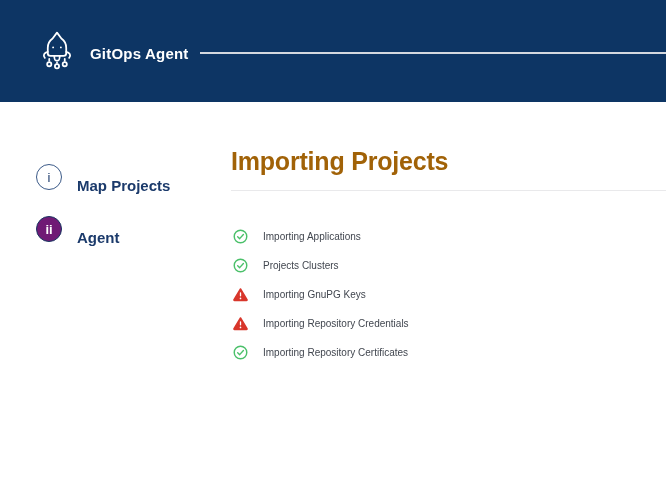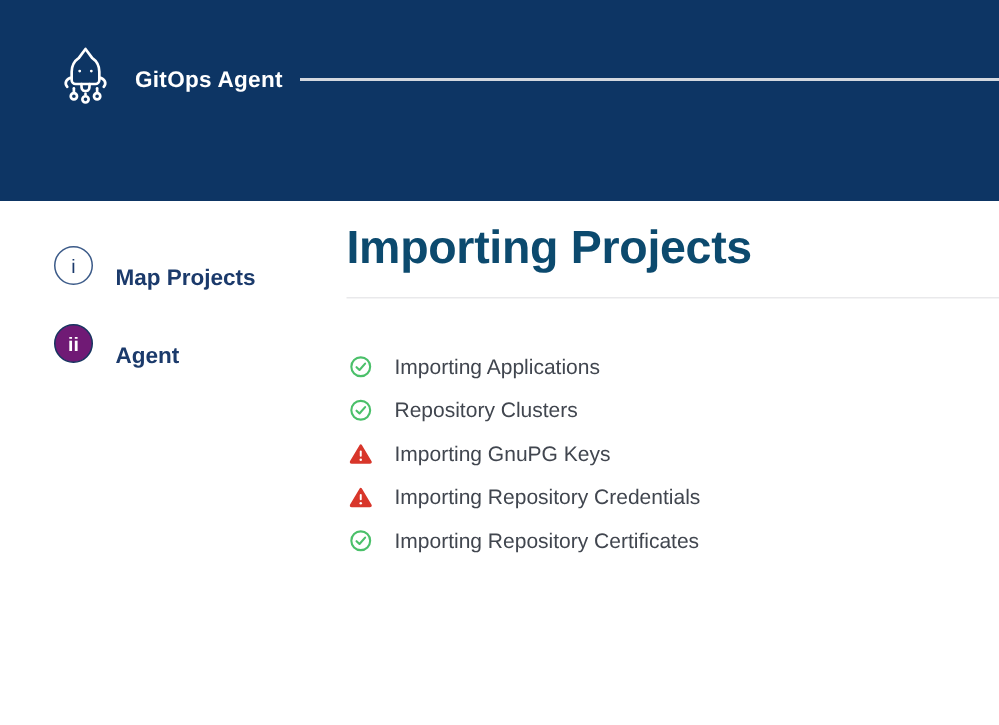--- a/index.html
+++ b/index.html
@@ -14,21 +14,21 @@
   *{margin:0;padding:0;box-sizing:border-box;}
   html,body{width:666px;height:483px;}
   body{
     font-family:"Liberation Sans", sans-serif;
     background:#ffffff;
     position:relative;
     overflow:hidden;
   }
   
   .header{
-    position:absolute;left:0;top:0;width:666px;height:134px;
+    position:absolute;left:0;top:0;width:666px;height:102px;
     background:var(--navy);
   }
   .logo{position:absolute;left:36px;top:30px;width:42px;height:44px;}
   .app-title{
     position:absolute;left:90px;top:45px;
     color:#ffffff;font-size:15px;font-weight:700;letter-spacing:.2px;
   }
   .header-rule{
     position:absolute;left:200px;right:0;top:52px;height:2px;
     background:var(--header-rule);
@@ -46,29 +46,29 @@
   }
   .step.active .step-circle{
     background:#701a75;color:#ffffff;font-weight:700;border:1.5px solid #173460;
   }
   .step-label{
     margin-left:15px;font-size:15px;font-weight:700;color:var(--navy-text);margin-top:17px;
   }
   
   .main{position:absolute;left:231px;top:146px;right:0;}
   .page-title{
-    font-size:31px;font-weight:700;color:#0c4a6e;letter-spacing:-.2px;line-height:1.25;
+    font-size:25px;font-weight:700;color:#a16207;letter-spacing:-.2px;line-height:1.25;
   }
   .title-divider{height:1px;background:var(--rule-light);margin-top:13px;}
   .status-list{margin-top:38px;margin-left:2px;}
   .status-row{display:flex;align-items:center;height:15px;margin-bottom:14px;}
   .status-row .icon{width:15px;height:15px;flex:0 0 15px;margin-right:15px;display:none;}
   .status-row.status-success .icon-success{display:block;}
   .status-row.status-error .icon-error{display:block;}
-  .status-label{font-size:14px;color:var(--text-dark);}
+  .status-label{font-size:10px;color:var(--text-dark);}
 </style>
 </head>
 <body>
 
 <div class="header">
   <span class="logo">
     <svg viewBox="0 0 40 42" width="42" height="44" fill="none" stroke="#ffffff" stroke-width="1.7" stroke-linecap="round" stroke-linejoin="round">
       <path d="M20 2.5 L24.2 8.2 C27.1 10.2 28.8 13.5 28.8 17.1 L28.8 22.3 C28.8 23.7 27.7 24.8 26.3 24.8 L13.7 24.8 C12.3 24.8 11.2 23.7 11.2 22.3 L11.2 17.1 C11.2 13.5 12.9 10.2 15.8 8.2 Z"></path>
       <circle cx="16.3" cy="16.6" r="0.9" fill="#ffffff" stroke="none"></circle>
       <circle cx="23.7" cy="16.6" r="0.9" fill="#ffffff" stroke="none"></circle>
@@ -115,21 +115,21 @@
 
 
   <div class="status-row status-success">
     <span class="icon icon-success">
       <svg viewBox="0 0 16 16" width="15" height="15">
         <circle cx="8" cy="8" r="6.7" fill="none" stroke="#4bc06a" stroke-width="1.5"></circle>
         <path d="M5 8.3 L7.1 10.3 L11.1 5.8" fill="none" stroke="#4bc06a" stroke-width="1.5" stroke-linecap="round" stroke-linejoin="round"></path>
       </svg>
     </span>
 
-    <span class="status-label">Repository Clusters</span>
+    <span class="status-label">Projects Clusters</span>
   </div>
 
   <div class="status-row status-error">
 
     <span class="icon icon-error">
       <svg viewBox="0 0 16 15" width="15" height="15">
         <path d="M8 1.6 L14.9 13 Q15.3 13.8 14.4 13.8 H1.6 Q0.7 13.8 1.1 13 Z" fill="#d8362b" stroke="#d8362b" stroke-width="1.6" stroke-linejoin="round"></path>
         <rect x="7.3" y="5.2" width="1.4" height="4.4" rx="0.7" fill="#ffffff"></rect>
         <circle cx="8" cy="11.7" r="0.9" fill="#ffffff"></circle>
       </svg>

